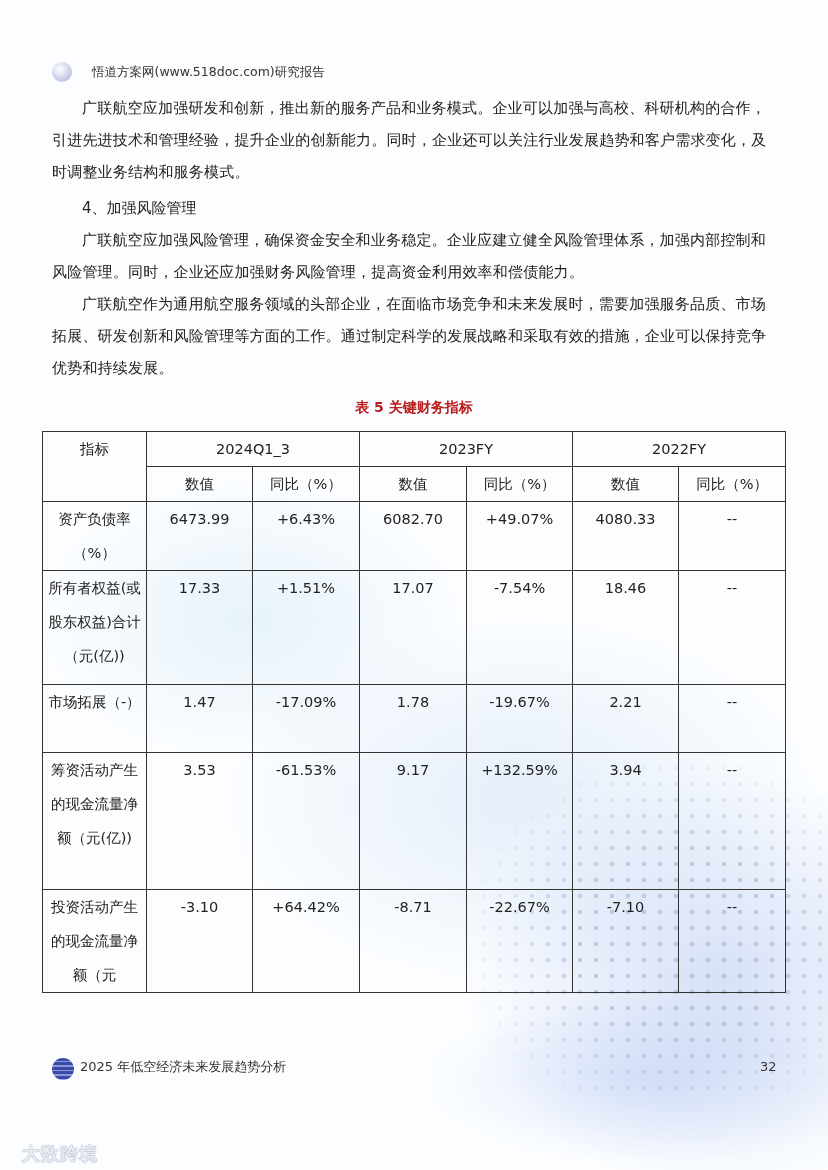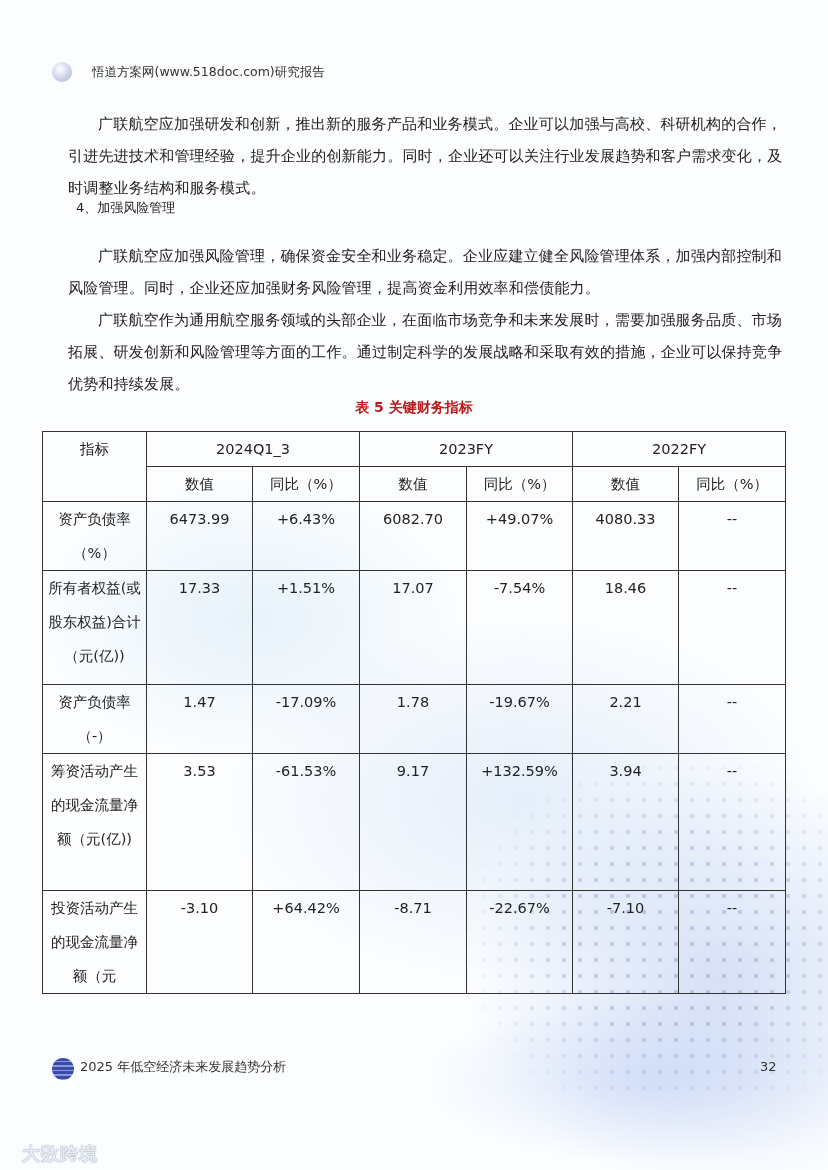--- a/index.html
+++ b/index.html
@@ -27,24 +27,24 @@
   .header {
     position: absolute; left: 52px; top: 62px; display: flex; align-items: center; gap: 20px;
     font-size: 12.5px; color: #333;
   }
   .header-logo {
     width: 20px; height: 20px; border-radius: 50%;
     background: radial-gradient(circle at 40% 35%, #ffffff, #c9cde8 60%, #a9b0d8);
   }
   .para {
     position: absolute; left: 52px; width: 728px;
-    font-size: 15px; line-height: 32px; color: #222; margin: 16px;
+    font-size: 15px; line-height: 32px; color: #222; margin: 0;
     text-indent: 30px; letter-spacing: 0.2px;
   }
-  .heading4 { position: absolute; left: 76px; top: 192px; font-size: 13px; line-height: 32px; }
+  .heading4 { position: absolute; left: 82px; top: 192px; font-size: 15px; line-height: 32px; }
   .table-caption {
     position: absolute; left: 0; width: 828px; top: 399px; text-align: center;
     font-size: 14px; font-weight: bold; color: #b91c1c;
   }
   table.fin {
     position: absolute; left: 42px; top: 431px; width: 743px;
     border-collapse: collapse; table-layout: fixed;
     font-size: 14.5px; color: #222;
   }
   table.fin td {
@@ -121,21 +121,21 @@
   <tr style="height:114px;">
     <td class="metric">所有者权益(或股东权益)合计（元(亿))</td>
     <td>17.33</td>
     <td>+1.51%</td>
     <td>17.07</td>
     <td>-7.54%</td>
     <td>18.46</td>
     <td>--</td>
   </tr>
   <tr style="height:68px;">
-    <td class="metric">资产负债率（-）</td>
+    <td class="metric">市场拓展（-）</td>
     <td>1.47</td>
     <td>-17.09%</td>
     <td>1.78</td>
     <td>-19.67%</td>
     <td>2.21</td>
     <td>--</td>
   </tr>
   <tr style="height:137px;">
     <td class="metric">筹资活动产生的现金流量净额（元(亿))</td>
     <td>3.53</td>

